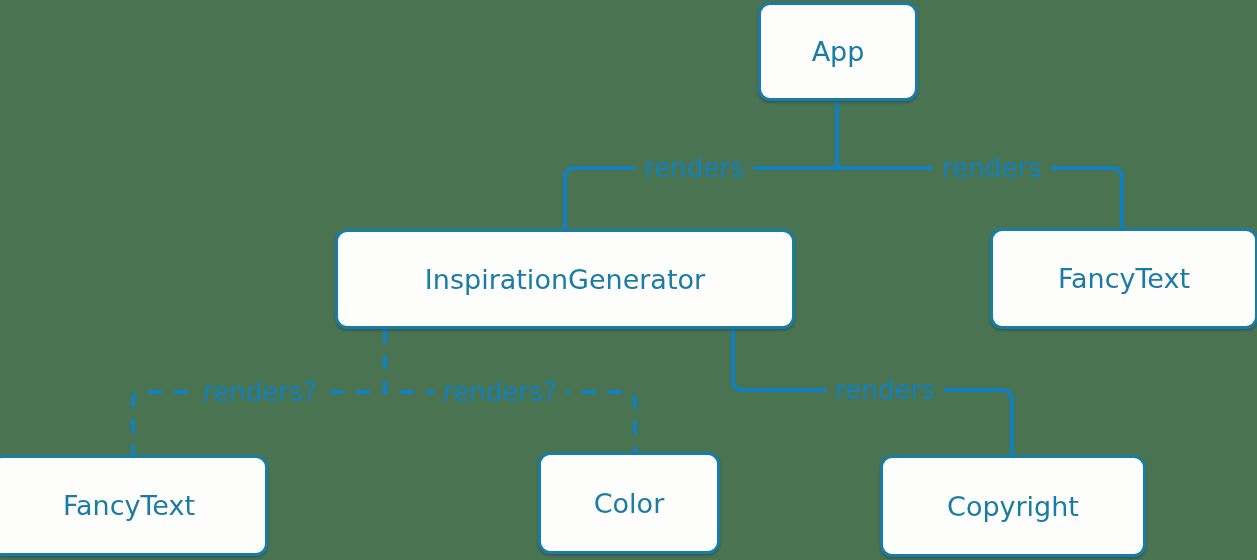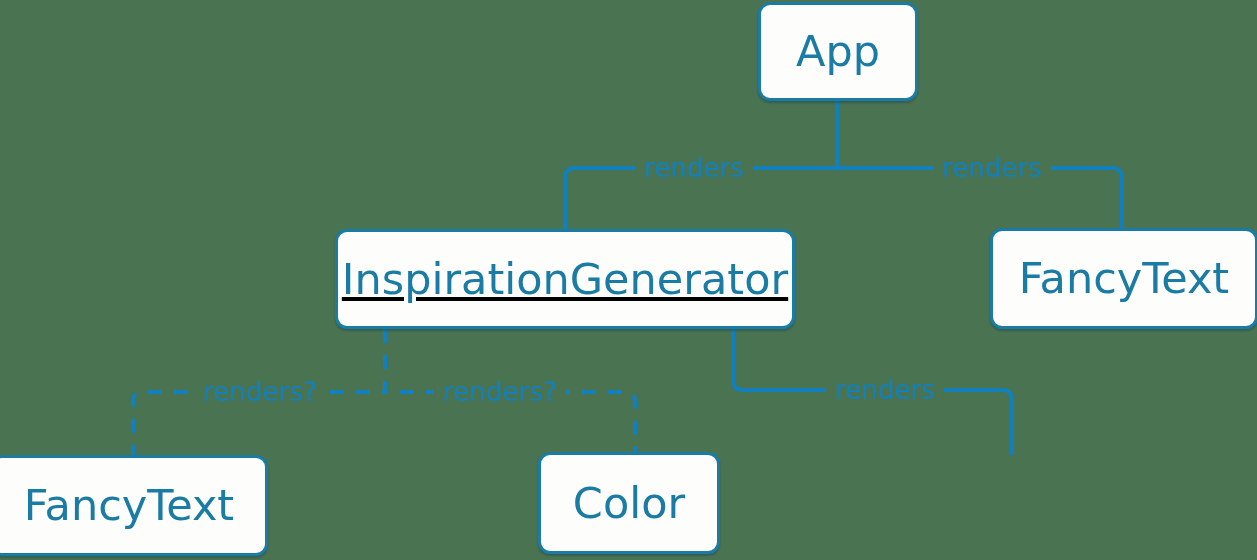--- a/index.html
+++ b/index.html
@@ -53,21 +53,21 @@
     background: #fdfdfb;
     border: 3px solid #1a7ba4;
     border-radius: 12px;
     box-shadow: 0 2px 2px rgba(20, 60, 80, 0.38);
     display: flex;
     align-items: center;
     justify-content: center;
   }
   .node-label {
     color: #1a7ba4;
-    font-size: 43px;
+    font-size: 27px;
     line-height: 1;
     white-space: nowrap;
   }
 </style>
 </head>
 <body>
 
 <div id="diagram">
 
   <svg id="edges" viewBox="0 0 1257 560" xmlns="http://www.w3.org/2000/svg">
@@ -80,26 +80,29 @@
 
   <div class="edge-label" style="left: 694px; top: 168px;">renders</div>
   <div class="edge-label" style="left: 992px; top: 168px;">renders</div>
   <div class="edge-label" style="left: 260px; top: 392px;">renders?</div>
   <div class="edge-label" style="left: 500px; top: 392px;">renders?</div>
   <div class="edge-label" style="left: 885px; top: 390px;">renders</div>
 
   <div class="node" style="left: 758px; top: 2px; width: 160px; height: 99px;">
     <span class="node-label">App</span>
   </div>
-  <div class="node" style="left: 335px; top: 229px; width: 460px; height: 100px; text-decoration: underline;">
+  <div class="node" style="left: 335px; top: 229px; width: 460px; height: 100px;">
     <span class="node-label">InspirationGenerator</span>
   </div>
   <div class="node" style="left: 990px; top: 228px; width: 268px; height: 101px;">
     <span class="node-label">FancyText</span>
   </div>
   <div class="node" style="left: -10px; top: 455px; width: 278px; height: 101px;">
     <span class="node-label">FancyText</span>
   </div>
   <div class="node" style="left: 538px; top: 452px; width: 182px; height: 102px;">
     <span class="node-label">Color</span>
   </div>
+  <div class="node" style="left: 880px; top: 455px; width: 266px; height: 102px;">
+    <span class="node-label">Copyright</span>
+  </div>
 
 </div>
 
 </body></html>

